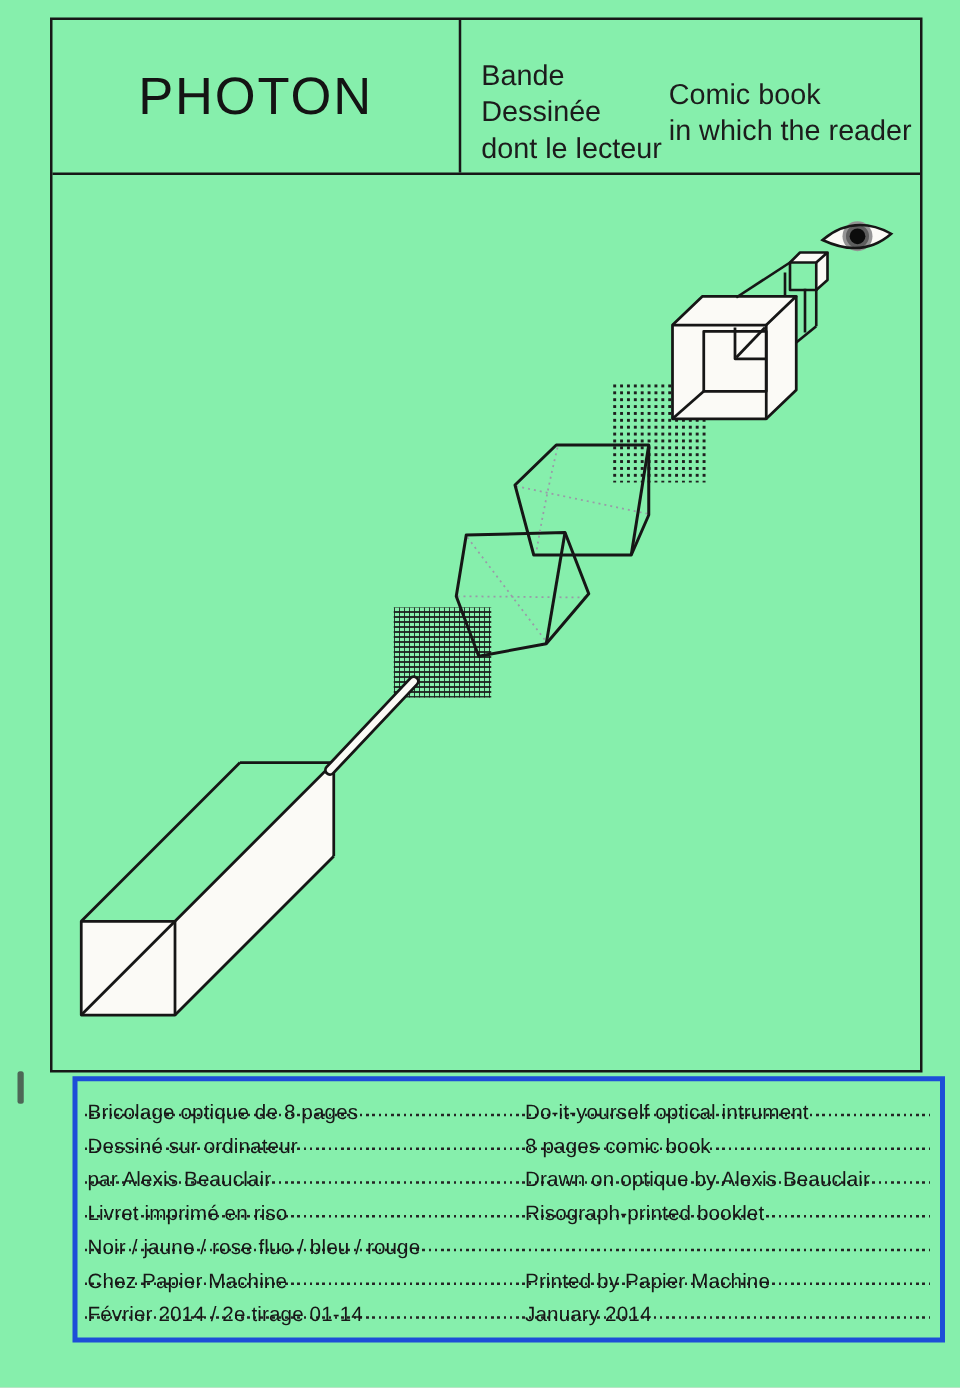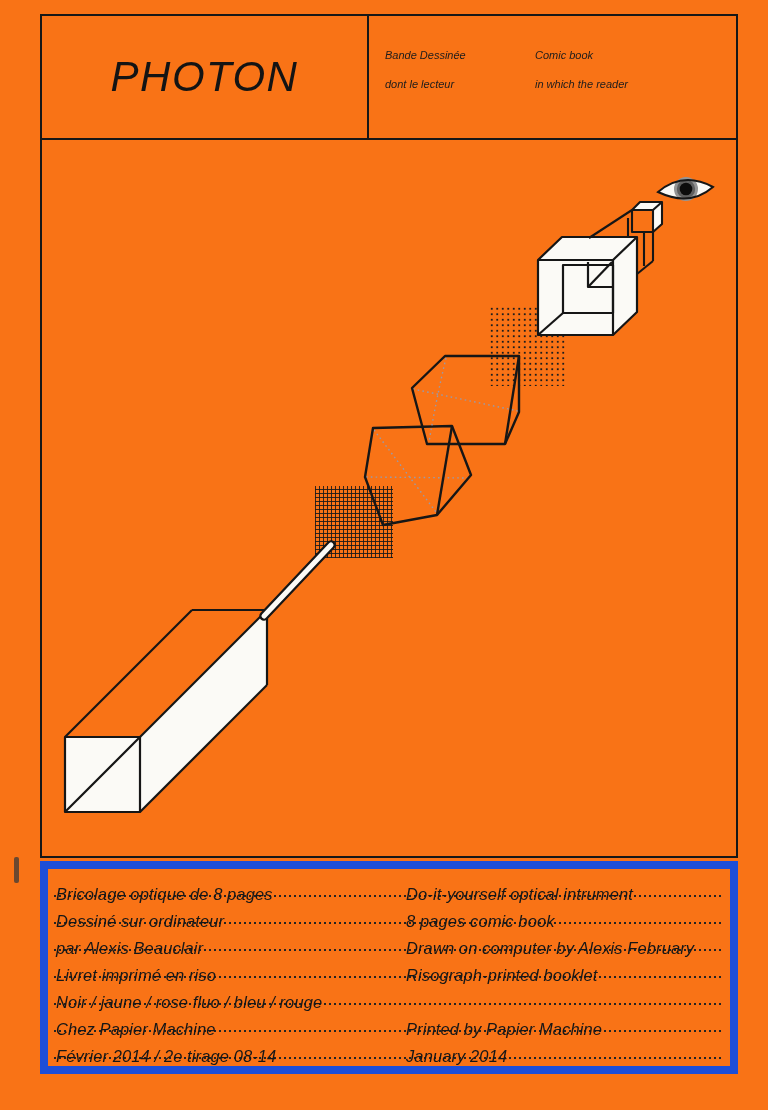--- a/index.html
+++ b/index.html
@@ -1,38 +1,38 @@
 <!DOCTYPE html>
 <html><head>
 <meta charset="utf-8">
 <style>
   html,body{margin:0;padding:0;background:#ddddda;}
   .page{
     position:relative;width:768px;height:1110px;margin:0 auto;
-    background:#f97316;overflow:hidden;
-    font-family:"Liberation Sans",sans-serif;color:#161616;font-style:italic;
+    background:#86efac;overflow:hidden;
+    font-family:"Liberation Sans",sans-serif;color:#161616;
   }
   
   .main-frame{
     position:absolute;left:40px;top:14px;width:698px;height:844px;
     border:2px solid #171717;box-sizing:border-box;background:transparent;
   }
   .header{
     display:flex;height:124px;border-bottom:2px solid #171717;box-sizing:border-box;
   }
   .title-cell{
     width:327px;border-right:2px solid #171717;box-sizing:border-box;
     display:flex;align-items:center;justify-content:center;
   }
   .title-cell .t{
     font-size:42px;letter-spacing:1.5px;font-weight:400;color:#141414;
   }
   .subtitle-cell{
     flex:1;display:flex;padding:25px 0 0 16px;box-sizing:border-box;
-    font-size:11px;line-height:29px;color:#1c1c1c;
+    font-size:23px;line-height:29px;color:#1c1c1c;align-items:center;
   }
   .sub-col-fr{width:150px;flex:none;}
   .sub-col-en{flex:1;}
   
   .art-layer{position:absolute;left:0;top:0;width:768px;height:1110px;}
   .screen-grid{
     position:absolute;left:315px;top:486px;width:78px;height:72px;
     background-image:
       repeating-linear-gradient(0deg,rgba(25,25,25,.88) 0 1px,rgba(0,0,0,0) 1px 4px),
       repeating-linear-gradient(90deg,rgba(25,25,25,.88) 0 1px,rgba(0,0,0,0) 1px 4px);
@@ -42,22 +42,22 @@
     background-image:radial-gradient(#1d1d1d 1.1px,rgba(0,0,0,0) 1.3px);
     background-size:5.5px 5.5px;
   }
   .art-svg{position:absolute;left:0;top:0;}
   .scan-mark{
     position:absolute;left:14px;top:857px;width:5px;height:26px;
     background:#3a3a3a;border-radius:2px;opacity:.75;
   }
   
   .text-frame{
-    position:absolute;left:40px;top:861px;width:698px;height:213px;
-    border:8px solid #1d4ed8;box-sizing:border-box;
+    position:absolute;left:58px;top:861px;width:698px;height:213px;
+    border:4px solid #1d4ed8;box-sizing:border-box;
     padding:6px 8px 0 6px;
   }
   .dot-row{position:relative;height:27px;}
   .rule{
     position:absolute;left:0;right:0;bottom:5px;height:2px;
     background:repeating-linear-gradient(90deg,#242424 0 2px,rgba(0,0,0,0) 2px 5px);
   }
   .dot-row .fr,.dot-row .en{
     position:absolute;bottom:0;font-size:16.5px;line-height:1;
     white-space:nowrap;color:#171717;letter-spacing:.1px;
@@ -166,36 +166,36 @@
       <span class="en">Do-it-yourself optical intrument</span>
     </div>
     <div class="dot-row">
       <div class="rule"></div>
       <span class="fr">Dessiné sur ordinateur</span>
       <span class="en">8 pages comic book</span>
     </div>
     <div class="dot-row">
       <div class="rule"></div>
       <span class="fr">par Alexis Beauclair</span>
-      <span class="en">Drawn on computer by Alexis February</span>
+      <span class="en">Drawn on optique by Alexis Beauclair</span>
     </div>
     <div class="dot-row">
       <div class="rule"></div>
       <span class="fr">Livret imprimé en riso</span>
       <span class="en">Risograph-printed booklet</span>
     </div>
     <div class="dot-row">
       <div class="rule"></div>
       <span class="fr">Noir / jaune / rose fluo / bleu / rouge</span>
     </div>
     <div class="dot-row">
       <div class="rule"></div>
       <span class="fr">Chez Papier Machine</span>
       <span class="en">Printed by Papier Machine</span>
     </div>
     <div class="dot-row">
       <div class="rule"></div>
-      <span class="fr">Février 2014 / 2e tirage 08-14</span>
+      <span class="fr">Février 2014 / 2e tirage 01-14</span>
       <span class="en">January 2014</span>
     </div>
   </div>
 
 </div>
 
 </body></html>

